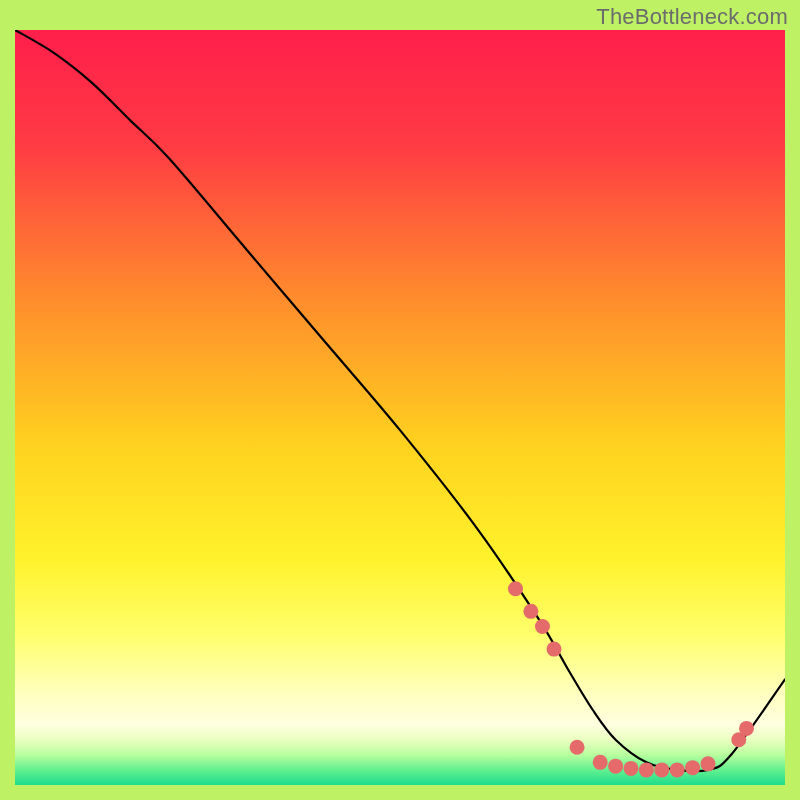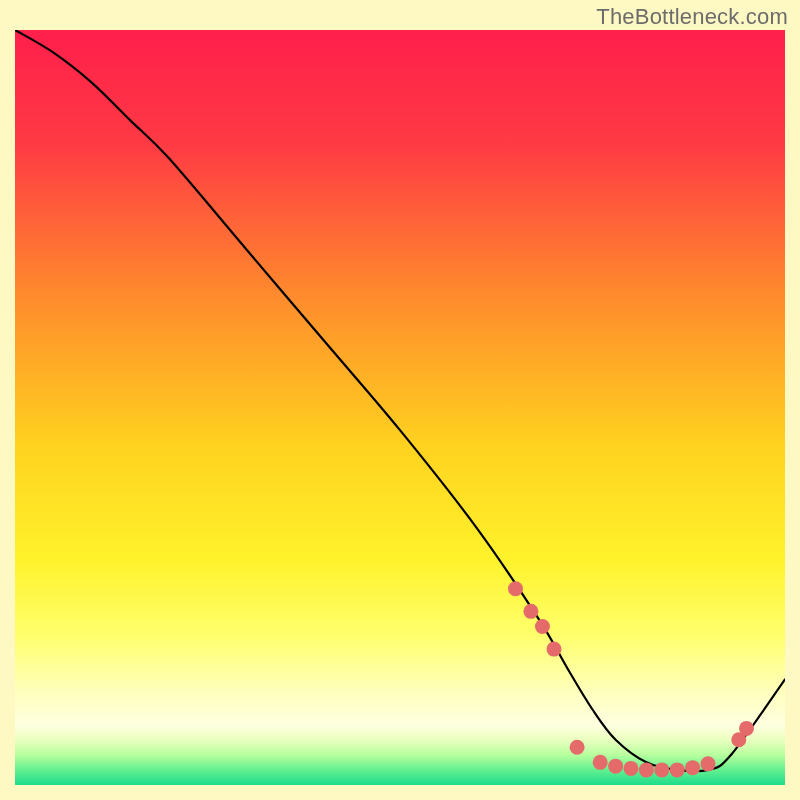--- a/index.html
+++ b/index.html
@@ -1,21 +1,21 @@
 <!DOCTYPE html>
 <html><head>
 <meta charset="utf-8">
 <style>
   * { margin: 0; padding: 0; box-sizing: border-box; }
   html, body { width: 800px; height: 800px; overflow: hidden; background: #fff; }
   .container {
     position: relative;
     width: 800px;
     height: 800px;
-    background: #fef9c3;
+    background: #bef264;
     text-decoration: underline;
   }
   .watermark {
     position: absolute;
     top: 4px;
     right: 12px;
     font-family: Arial, Helvetica, sans-serif;
     font-size: 22px;
     color: #6c6c6c;
     letter-spacing: 0.2px;

